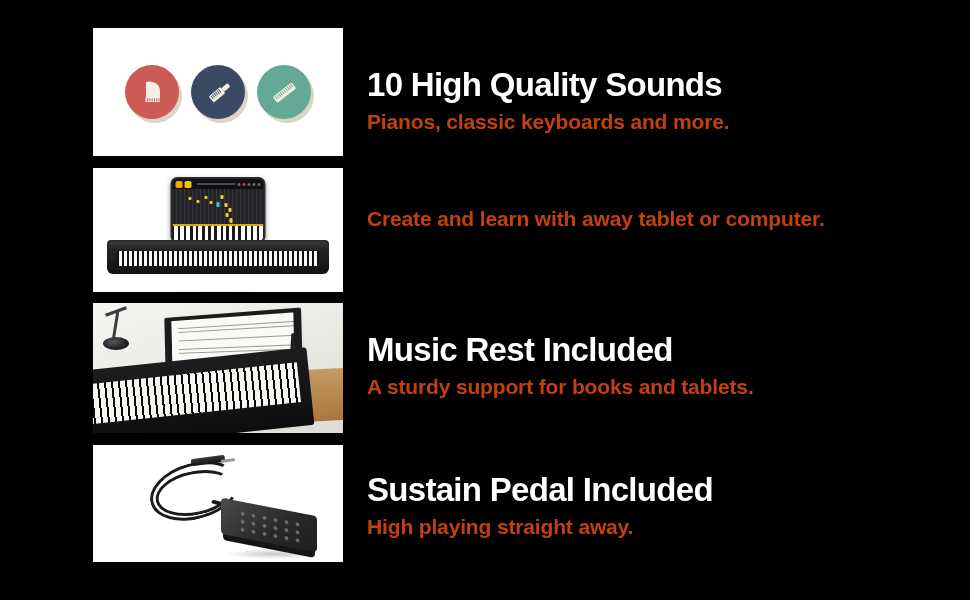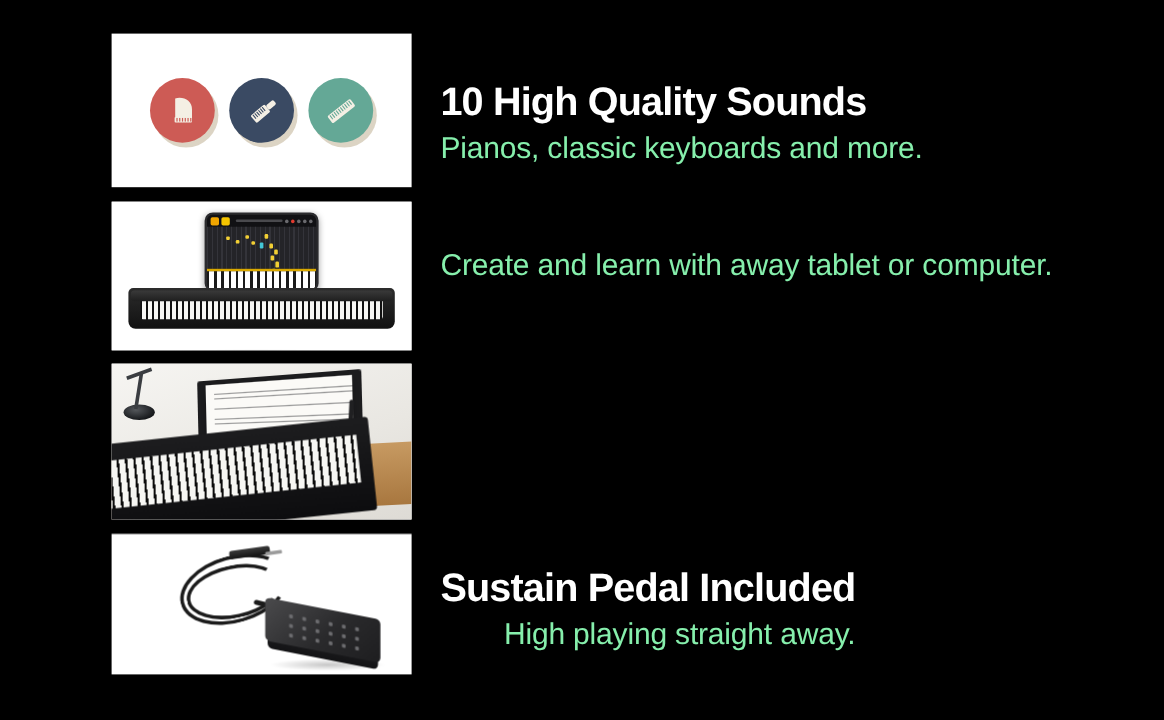--- a/index.html
+++ b/index.html
@@ -21,23 +21,23 @@
   .text-block { position:absolute; left:344px; }
   .headline {
     color:#ffffff;
     font-weight:700;
     font-size:33px;
     letter-spacing:-0.7px;
     line-height:1.06;
     white-space:nowrap;
   }
   .subline {
-    color:#86efac;
-    font-weight:400;
-    font-size:25px;
+    color:#c2410c;
+    font-weight:700;
+    font-size:21px;
     letter-spacing:-0.15px;
     line-height:1.25;
     margin-top:6px;
     white-space:nowrap;
   }
 
   
   .icons-wrap {
     position:absolute; inset:0;
     display:flex; align-items:center; justify-content:center; gap:12px;
@@ -272,23 +272,27 @@
         <div class="r-standback"></div>
         <div class="r-sheet"></div>
         <div class="r-leg"></div>
         <div class="r-lip"></div>
         <div class="r-piano">
           <div class="r-keys"></div>
         </div>
       </div>
     </div>
 
+    <div class="text-block" style="top:30px;">
+      <div class="headline">Music Rest Included</div>
+      <div class="subline">A sturdy support for books and tablets.</div>
+    </div>
   </div>
 
-  <div class="feature-row" style="top:445px;height:117px;text-align:right;">
+  <div class="feature-row" style="top:445px;height:117px;">
     <div class="media-panel" style="top:0;height:117px;">
       <div class="pedal-wrap">
         <div class="pd-cable"></div>
         <div class="pd-cable2"></div>
         <div class="pd-lead"></div>
         <div class="pd-plug"></div>
         <div class="pd-plugtip"></div>
         <div class="pd-shadow"></div>
         <div class="pd-body">
           <div class="pd-front"></div>

